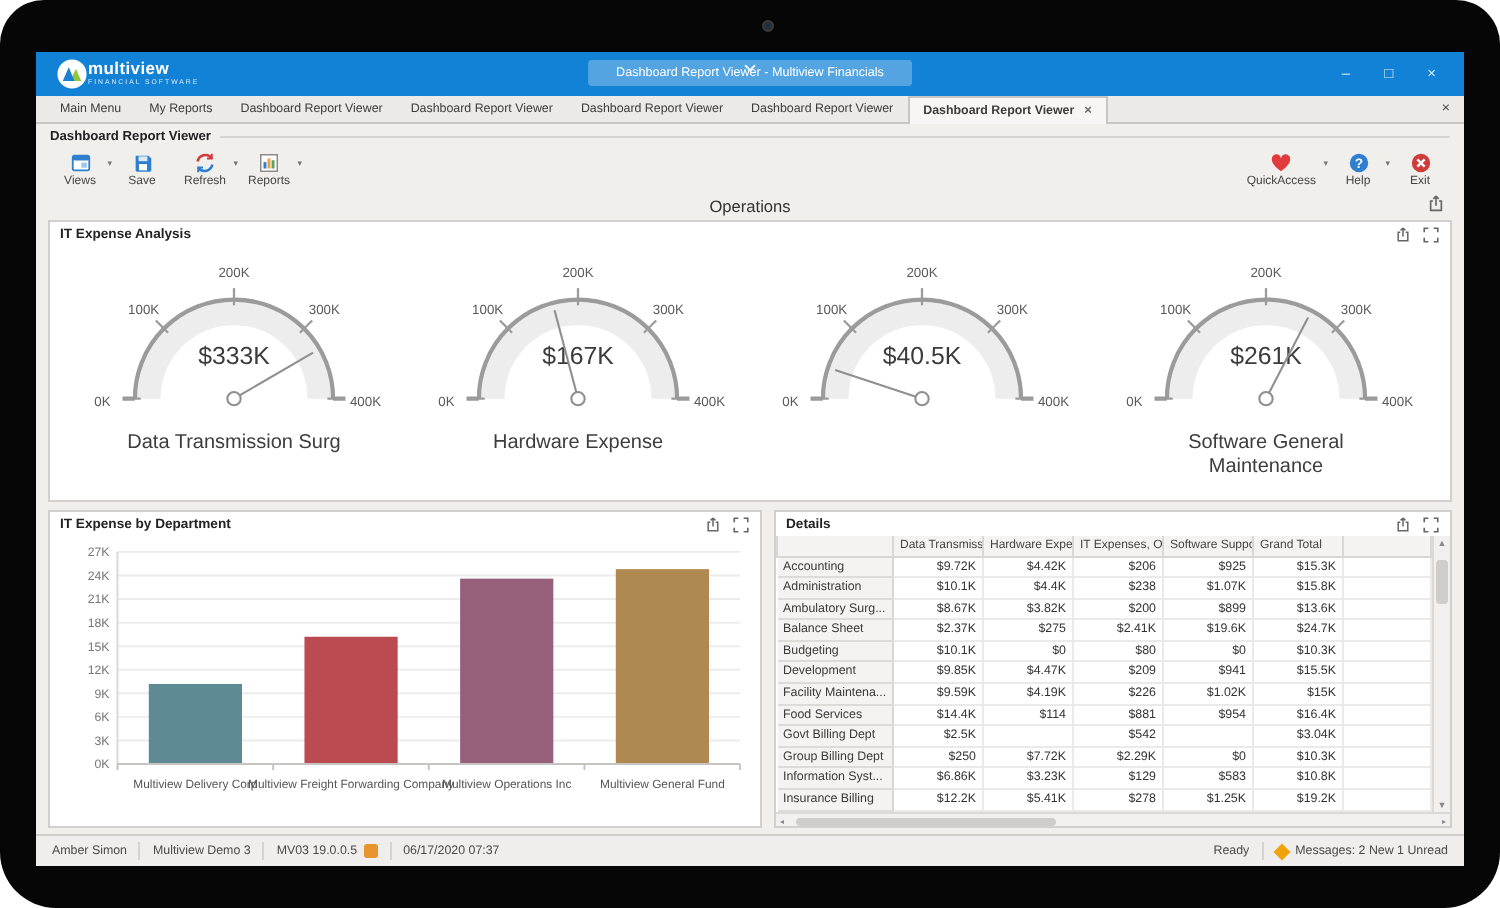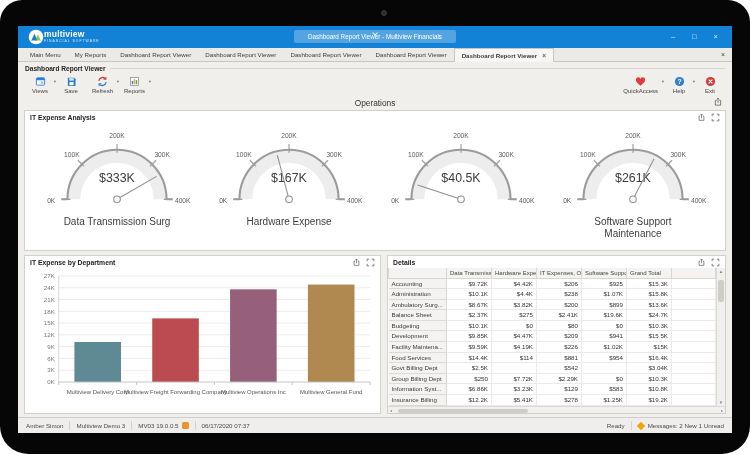--- a/index.html
+++ b/index.html
@@ -326,21 +326,21 @@
                 <line x1="134.0" y1="78.0" x2="143.0" y2="78.0" stroke="#9b9b9b" stroke-width="1.2"></line>
                 <text x="16.0" y="82.0" font-size="7" fill="#5a5a5a" text-anchor="middle" font-family="Liberation Sans, sans-serif">0K</text>
                 <text x="37.6" y="33.6" font-size="7" fill="#5a5a5a" text-anchor="middle" font-family="Liberation Sans, sans-serif">100K</text>
                 <text x="85.0" y="14.0" font-size="7" fill="#5a5a5a" text-anchor="middle" font-family="Liberation Sans, sans-serif">200K</text>
                 <text x="132.4" y="33.6" font-size="7" fill="#5a5a5a" text-anchor="middle" font-family="Liberation Sans, sans-serif">300K</text>
                 <text x="154.0" y="82.0" font-size="7" fill="#5a5a5a" text-anchor="middle" font-family="Liberation Sans, sans-serif">400K</text>
       <text x="85" y="60" font-size="13" fill="#3b3b3b" text-anchor="middle" font-family="Liberation Sans, sans-serif">$261K</text>
       <line x1="85" y1="78" x2="107.1" y2="35.4" stroke="#8f8f8f" stroke-width="1.1"></line>
       <circle cx="85" cy="78" r="3.5" fill="#fff" stroke="#8f8f8f" stroke-width="1.1"></circle>
     </svg>
-    <div class="gtitle">Software Support Maintenance</div>
+    <div class="gtitle">Software General Maintenance</div>
             </div>
           </div>
       </div>
 
       <div class="bottomrow">
 
         <div class="panel chart-panel">
           <div class="phead">
             <span class="ptitle">IT Expense by Department</span>
             <span class="picons">

